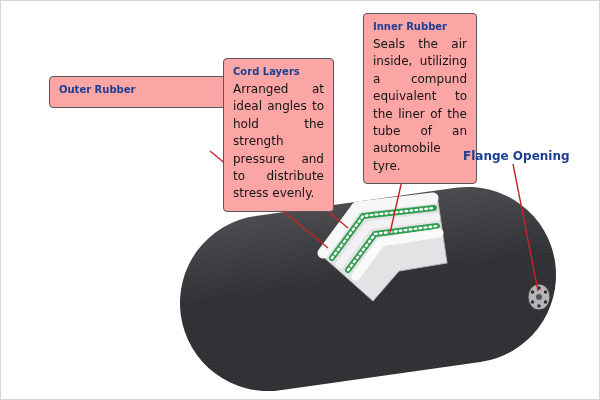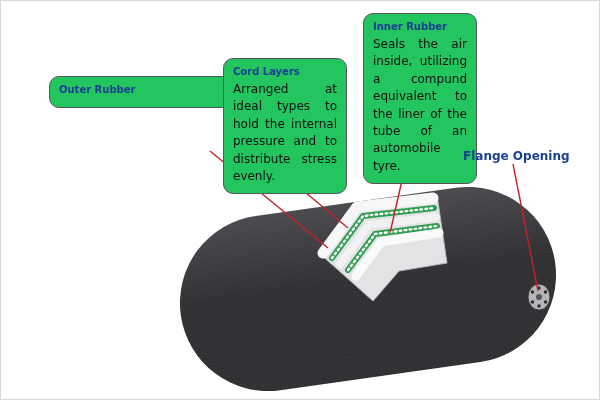--- a/index.html
+++ b/index.html
@@ -3,22 +3,22 @@
 <meta charset="utf-8">
 <style>
   html,body{margin:0;padding:0;background:#fff;}
   .stage{
     position:relative;width:600px;height:400px;background:#ffffff;
     border:1px solid #d8d8d8;box-sizing:border-box;overflow:hidden;
     font-family:"DejaVu Sans","Liberation Sans",sans-serif;
   }
   svg.canvas{position:absolute;left:0;top:0;width:600px;height:400px;}
   .callout{
-    position:absolute;background:#22c55e;border:1px solid #57575a;
-    border-radius:10px;padding:7px 9px 8px;box-sizing:border-box;z-index:5;
+    position:absolute;background:#fca5a5;border:1px solid #57575a;
+    border-radius:4px;padding:7px 9px 8px;box-sizing:border-box;z-index:5;
   }
   .callout h3{
     margin:0 0 4px;font-size:10px;font-weight:bold;color:var(--accent_blue);
   }
   .callout p{
     margin:0;font-size:12px;line-height:1.45;color:#141414;text-align:justify;
   }
   .floating-label{
     position:absolute;font-size:12px;font-weight:bold;color:var(--accent_blue);z-index:5;
   }
@@ -74,23 +74,23 @@
       <line x1="268" y1="161" x2="347" y2="227"></line>
       <line x1="412" y1="131" x2="389" y2="232"></line>
       <line x1="512" y1="163" x2="537" y2="290"></line>
     </g>
   </svg>
 
   <div class="callout" style="left:48px;top:75px;width:195px;">
     <h3>Outer Rubber</h3>
   </div>
 
-  <div class="callout" style="left:222px;top:57px;width:124px;">
+  <div class="callout" style="left:222px;top:57px;width:111px;">
     <h3>Cord Layers</h3>
-    <p>Arranged at ideal types to hold the internal pressure and to distribute stress evenly.</p>
+    <p>Arranged at ideal angles to hold the strength pressure and to distribute stress evenly.</p>
   </div>
 
   <div class="callout" style="left:362px;top:12px;width:114px;">
     <h3>Inner Rubber</h3>
     <p>Seals the air inside, utilizing a compund equivalent to the liner of the tube of an automobile tyre.</p>
   </div>
 
   <div class="floating-label" style="left:462px;top:148px;">Flange Opening</div>
 
 </div>

